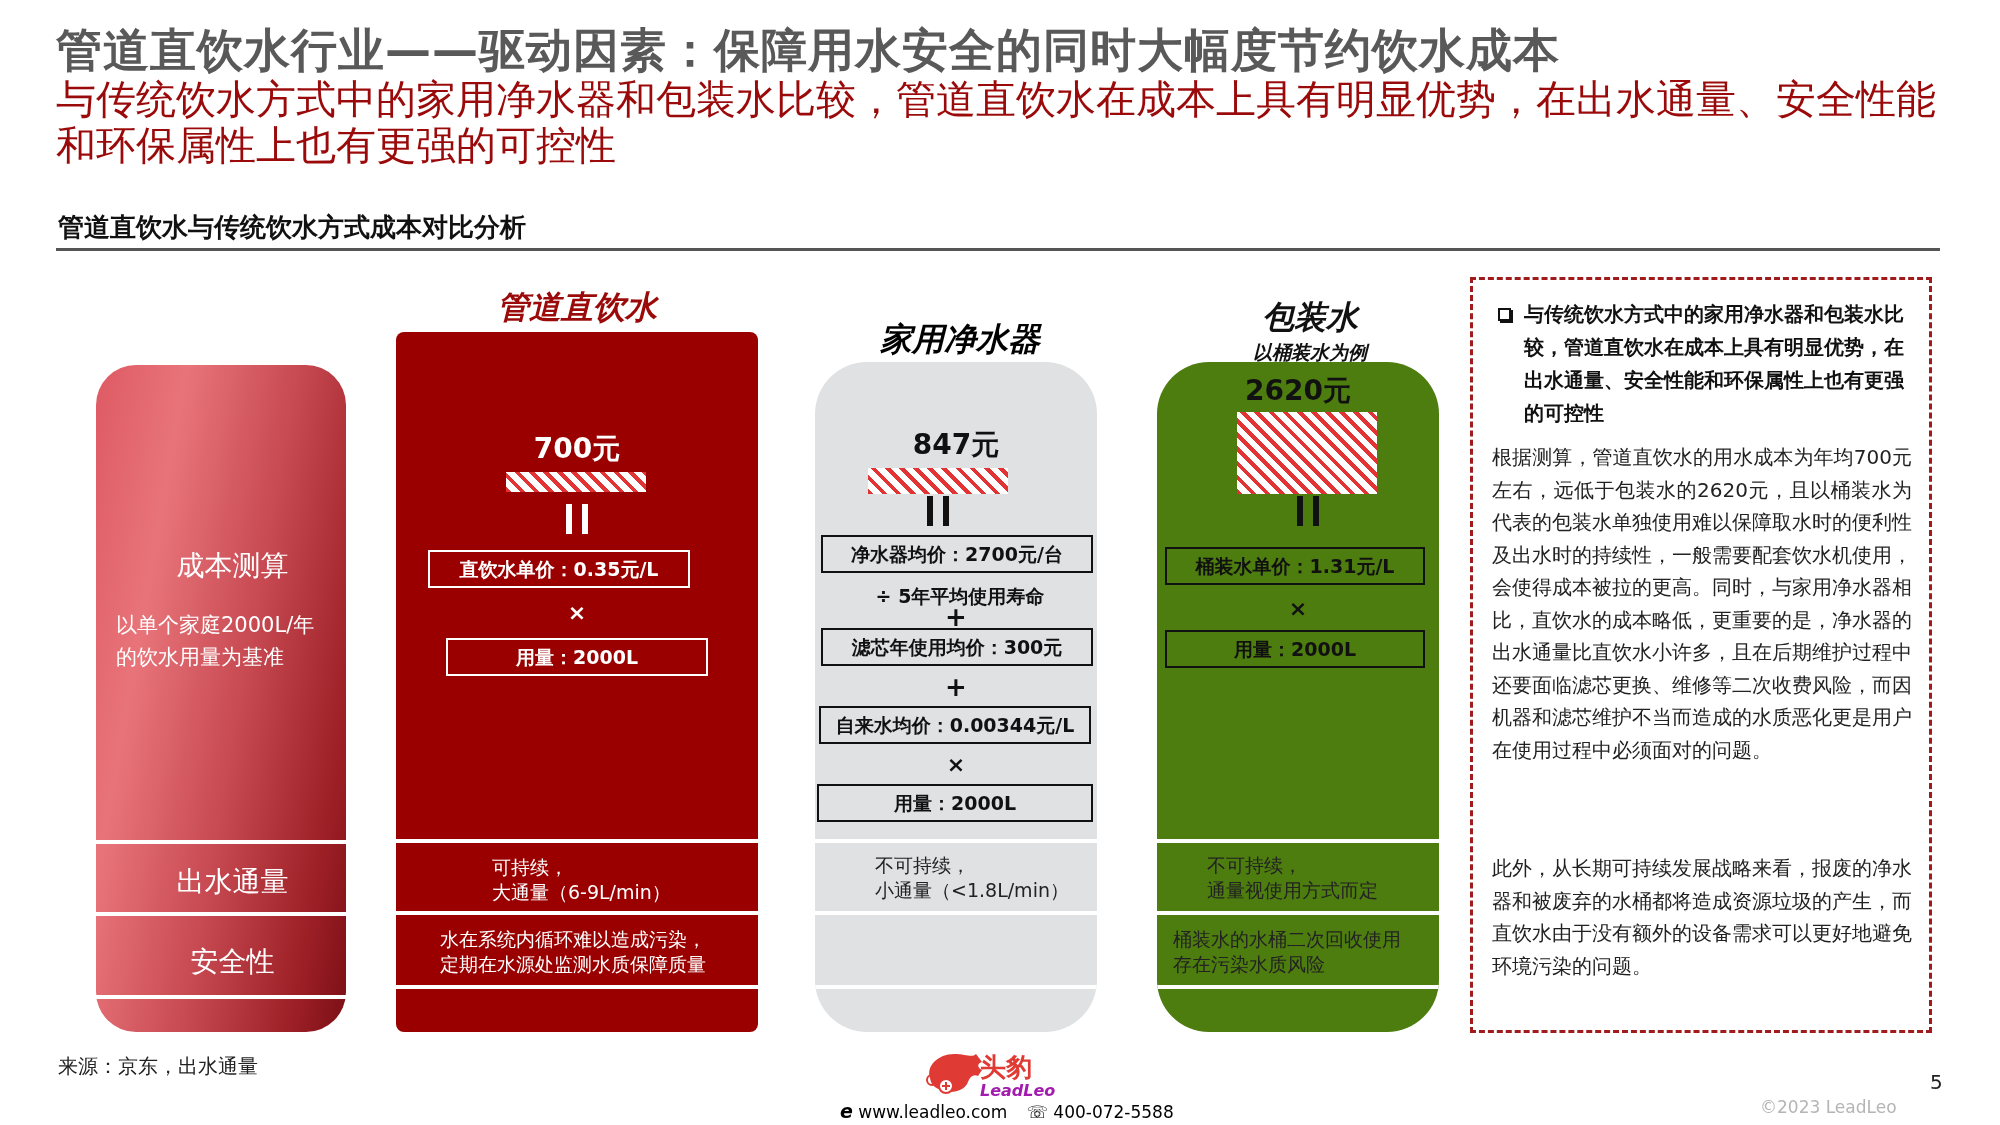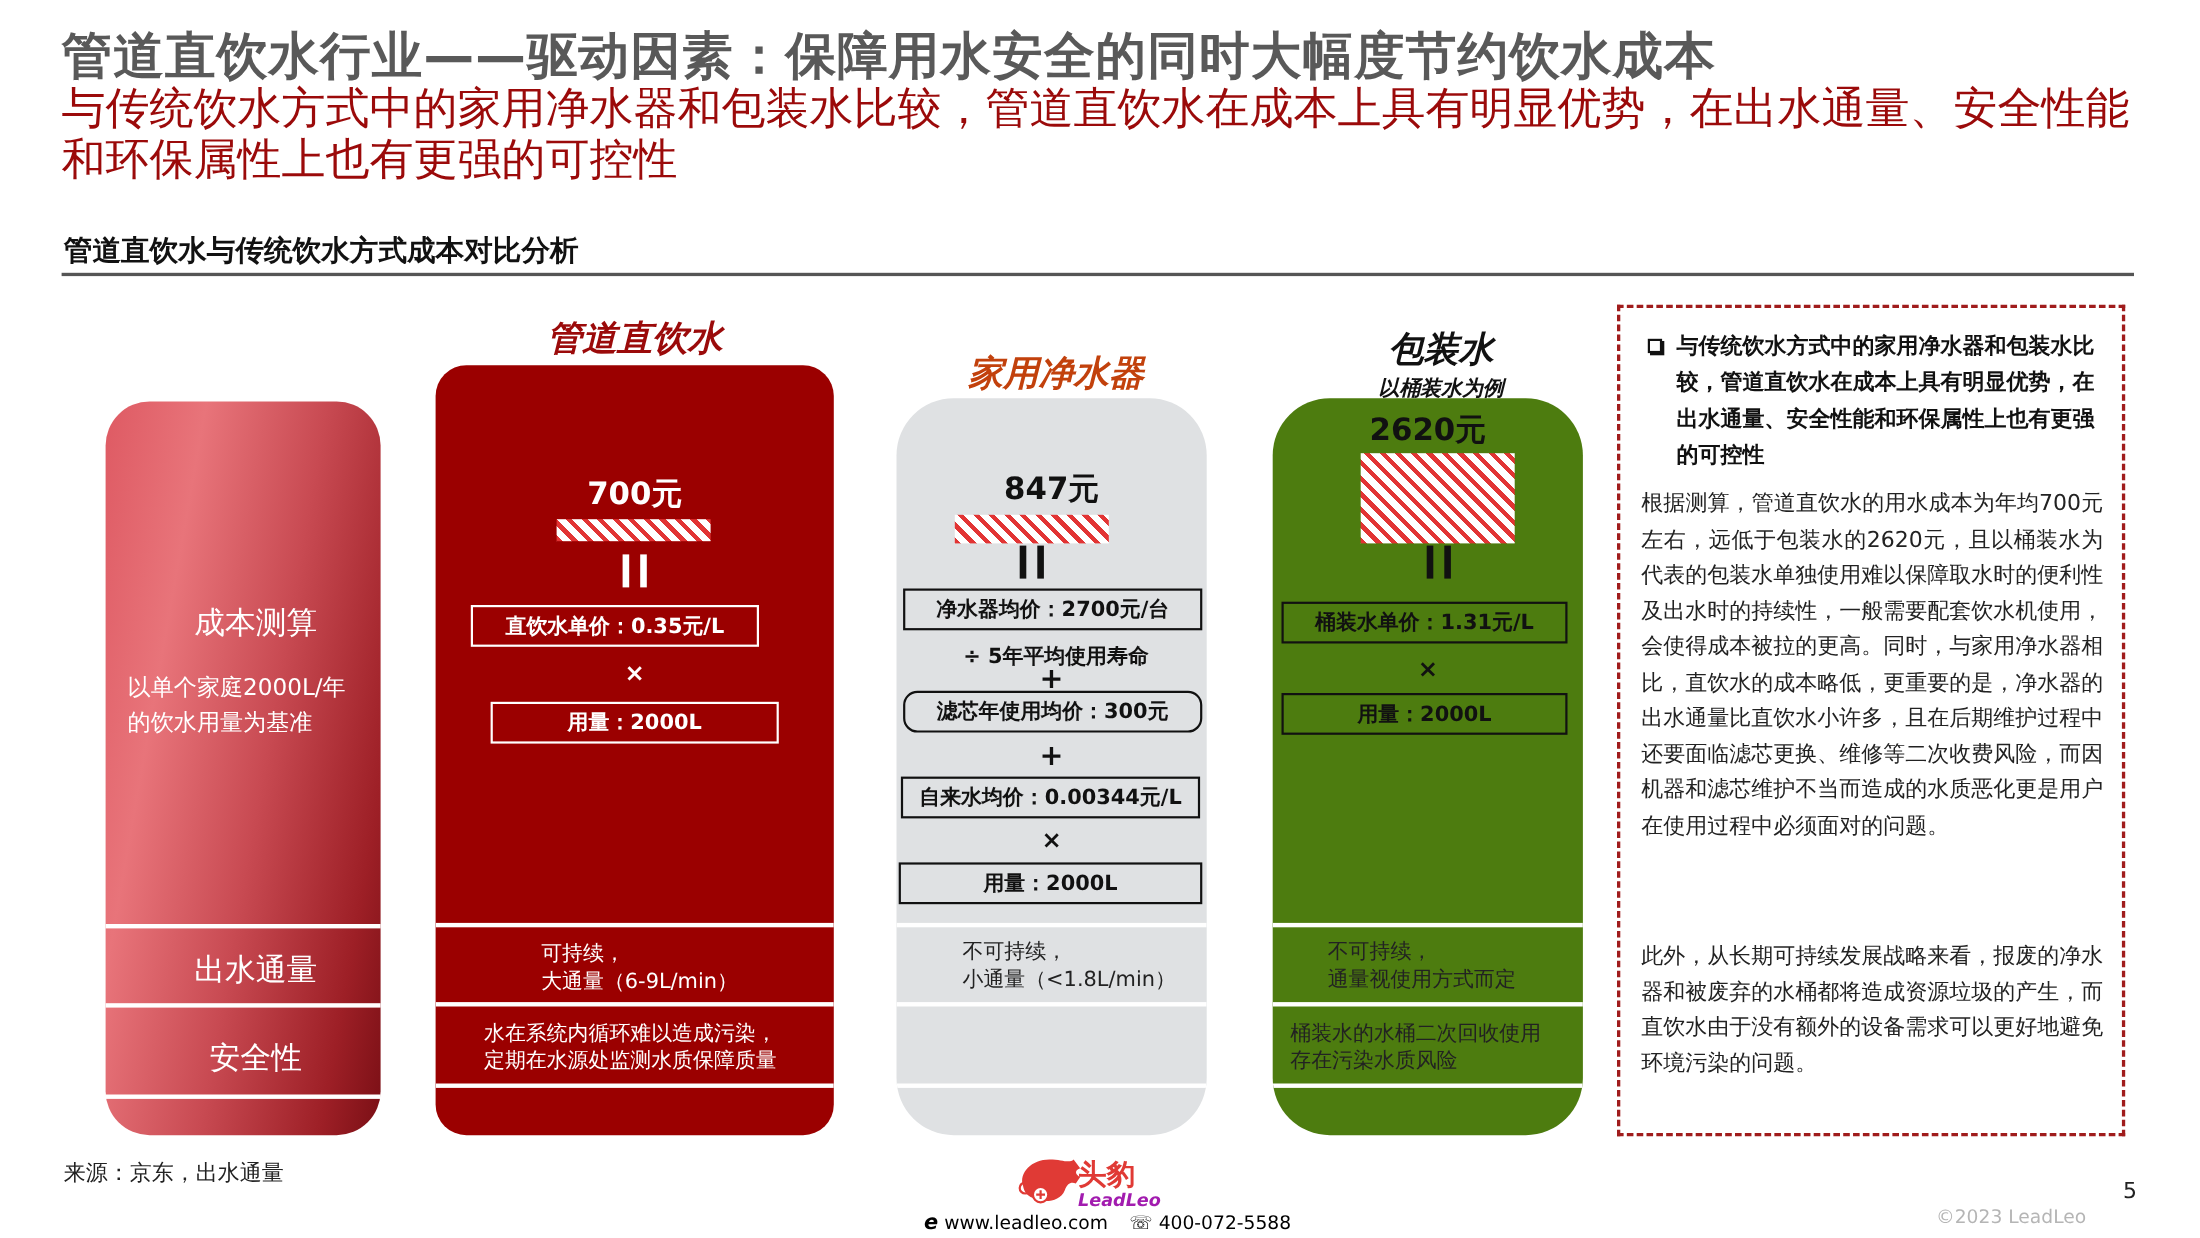--- a/index.html
+++ b/index.html
@@ -11,34 +11,34 @@
   
   .title { left: 56px; top: 20px; font-size: 46px; color: #595959; font-weight: bold; letter-spacing: 1px; white-space: nowrap; }
   .subtitle { left: 56px; top: 76px; width: 1910px; font-size: 40px; line-height: 46px; color: #9b0a0a; }
 
   .section-title { left: 58px; top: 210px; font-size: 26px; font-weight: bold; color: #111; }
   .section-rule { left: 56px; top: 248px; width: 1884px; height: 3px; background: #555; }
 
   
   .card-title { font-style: italic; font-weight: bold; text-align: center; white-space: nowrap; }
   .t-pipe { left: 396px; top: 286px; width: 362px; font-size: 32px; color: #9b0a0a; }
-  .t-purifier { left: 820px; top: 318px; width: 280px; font-size: 32px; color: #c2410c; }
+  .t-purifier { left: 820px; top: 318px; width: 280px; font-size: 32px; color: #000000; }
   .t-bottled { left: 1160px; top: 296px; width: 300px; font-size: 32px; color: #111; }
   .t-bottled-sub { left: 1160px; top: 340px; width: 300px; font-size: 19px; color: #111; }
 
   
   .label-col {
     left: 96px; top: 365px; width: 250px; height: 667px;
     border-radius: 40px;
     background: linear-gradient(100deg, #de5a63 0%, #e8747a 25%, #c84a52 55%, #9d1f26 85%, #7a0f15 100%);
   }
   .label-col .lbl { position: absolute; width: 100%; text-align: center; color: #fff; padding-left: 23px; }
 
   
-  .card { border-radius: 28px; overflow: hidden; }
+  .card { border-radius: 8px; overflow: hidden; }
   .card-pipe { left: 396px; top: 332px; width: 362px; height: 700px; background: #9b0000; }
   .card-purifier { left: 815px; top: 362px; width: 282px; height: 670px; background: #dfe1e3; border-radius: 52px; }
   .card-bottled { left: 1157px; top: 362px; width: 282px; height: 670px; background: #4d7c0f; border-radius: 52px; }
 
   .divider { position: absolute; left: 0; height: 4px; background: #fff; }
 
   .amount { position: absolute; text-align: center; font-size: 28px; font-weight: bold; }
   .hatch { position: absolute;
     background: repeating-linear-gradient(45deg, #e23434 0px, #e23434 4px, #ffffff 4px, #ffffff 10px); }
   .hatch.on-red { background: repeating-linear-gradient(45deg, #e23434 0px, #e23434 4px, #ffffff 4px, #ffffff 10px); }
@@ -114,21 +114,21 @@
   <div class="divider" style="top:653px;width:362px;"></div>
 </div>
 
 <div class="abs card card-purifier">
   <div class="amount" style="top:64px;left:0;width:282px;color:#111;">847元</div>
   <div class="hatch" style="top:106px;left:53px;width:140px;height:26px;"></div>
   <div class="equals" style="top:134px;left:112px;color:#111;"></div>
   <div class="fbox dark" style="top:173px;left:6px;width:272px;">净水器均价：2700元/台</div>
   <div class="op" style="top:222px;left:20px;width:250px;font-size:19px;color:#111;">÷  5年平均使用寿命</div>
   <div class="op" style="top:240px;left:0;width:282px;font-size:26px;color:#111;">+</div>
-  <div class="fbox dark" style="top:266px;left:6px;width:272px;border-radius:13px;">滤芯年使用均价：300元</div>
+  <div class="fbox dark" style="top:266px;left:6px;width:272px;">滤芯年使用均价：300元</div>
   <div class="op" style="top:310px;left:0;width:282px;font-size:26px;color:#111;">+</div>
   <div class="fbox dark" style="top:344px;left:4px;width:272px;">自来水均价：0.00344元/L</div>
   <div class="op" style="top:390px;left:0;width:282px;font-size:22px;color:#111;">×</div>
   <div class="fbox dark" style="top:422px;left:2px;width:276px;">用量：2000L</div>
 
   <div class="divider" style="top:477px;width:282px;"></div>
   <div class="row-text" style="top:491px;left:60px;color:#222;">
     <div>不可持续，</div>
     <div>小通量（&lt;1.8L/min）</div>
   </div>

